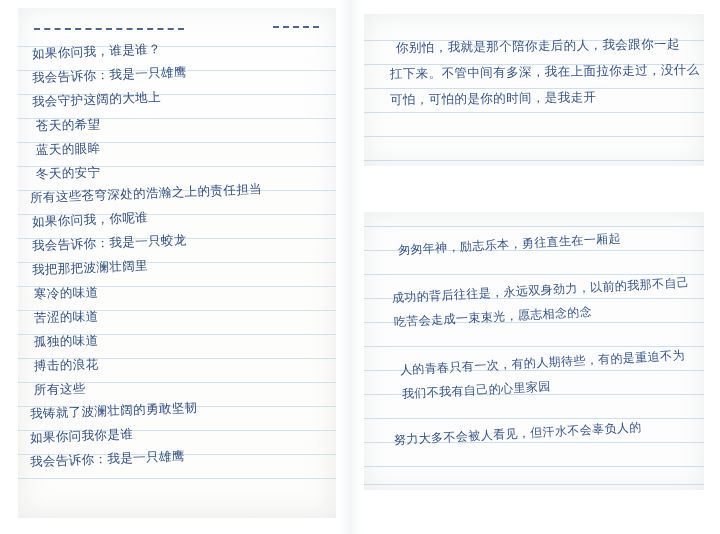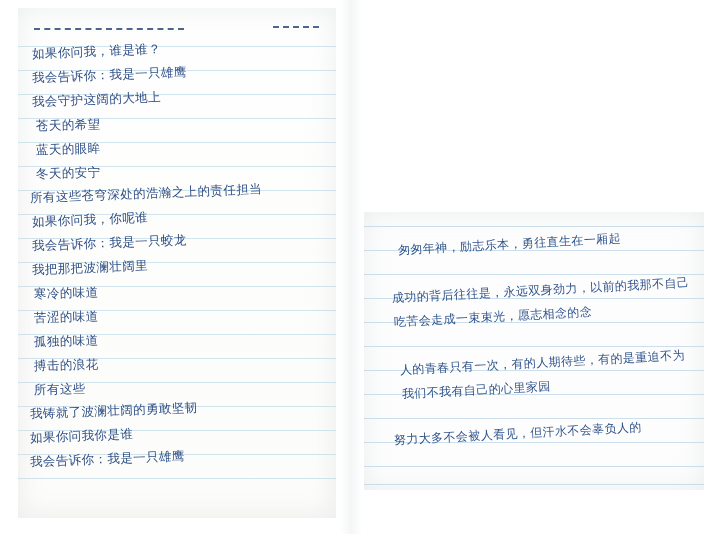--- a/index.html
+++ b/index.html
@@ -167,20 +167,34 @@
     <div class="hw tilt1" style="left:16px; top:280px;">寒冷的味道</div>
     <div class="hw tilt1" style="left:16px; top:304px;">苦涩的味道</div>
     <div class="hw tilt1" style="left:16px; top:328px;">孤独的味道</div>
     <div class="hw tilt1" style="left:16px; top:352px;">搏击的浪花</div>
     <div class="hw tilt1" style="left:16px; top:376px;">所有这些</div>
     <div class="hw tilt2" style="left:12px; top:400px;">我铸就了波澜壮阔的勇敢坚韧</div>
     <div class="hw tilt2" style="left:12px; top:424px;">如果你问我你是谁</div>
     <div class="hw tilt2" style="left:12px; top:448px;">我会告诉你：我是一只雄鹰</div>
   </div>
 
+  <div class="page right-top">
+    <div class="rules">
+      <div class="rule" style="top:26px"></div>
+      <div class="rule" style="top:50px"></div>
+      <div class="rule" style="top:74px"></div>
+      <div class="rule" style="top:98px"></div>
+      <div class="rule" style="top:122px"></div>
+      <div class="rule" style="top:146px"></div>
+    </div>
+
+    <div class="hw tilt3" style="left:32px; top:28px;">你别怕，我就是那个陪你走后的人，我会跟你一起</div>
+    <div class="hw tilt3" style="left:26px; top:54px;">扛下来。不管中间有多深，我在上面拉你走过，没什么</div>
+    <div class="hw tilt3" style="left:26px; top:80px;">可怕，可怕的是你的时间，是我走开</div>
+  </div>
 
   <div class="page right-bottom">
     <div class="rules">
       <div class="rule" style="top:14px"></div>
       <div class="rule" style="top:38px"></div>
       <div class="rule" style="top:62px"></div>
       <div class="rule" style="top:86px"></div>
       <div class="rule" style="top:110px"></div>
       <div class="rule" style="top:134px"></div>
       <div class="rule" style="top:158px"></div>

